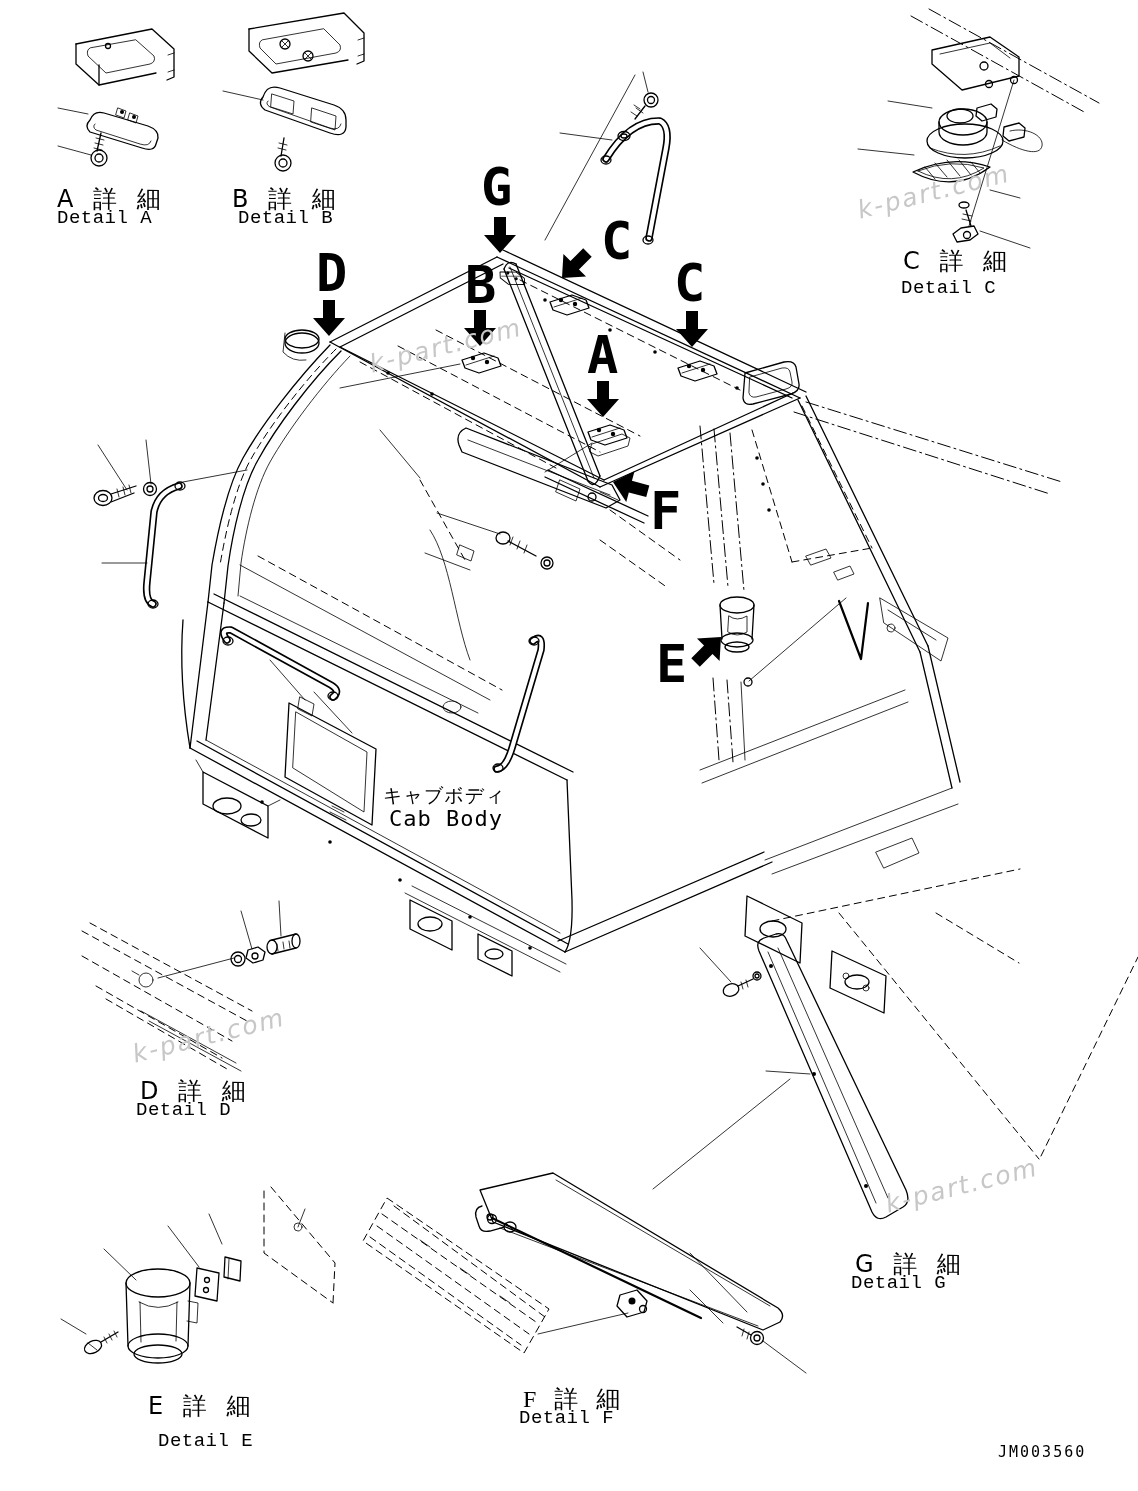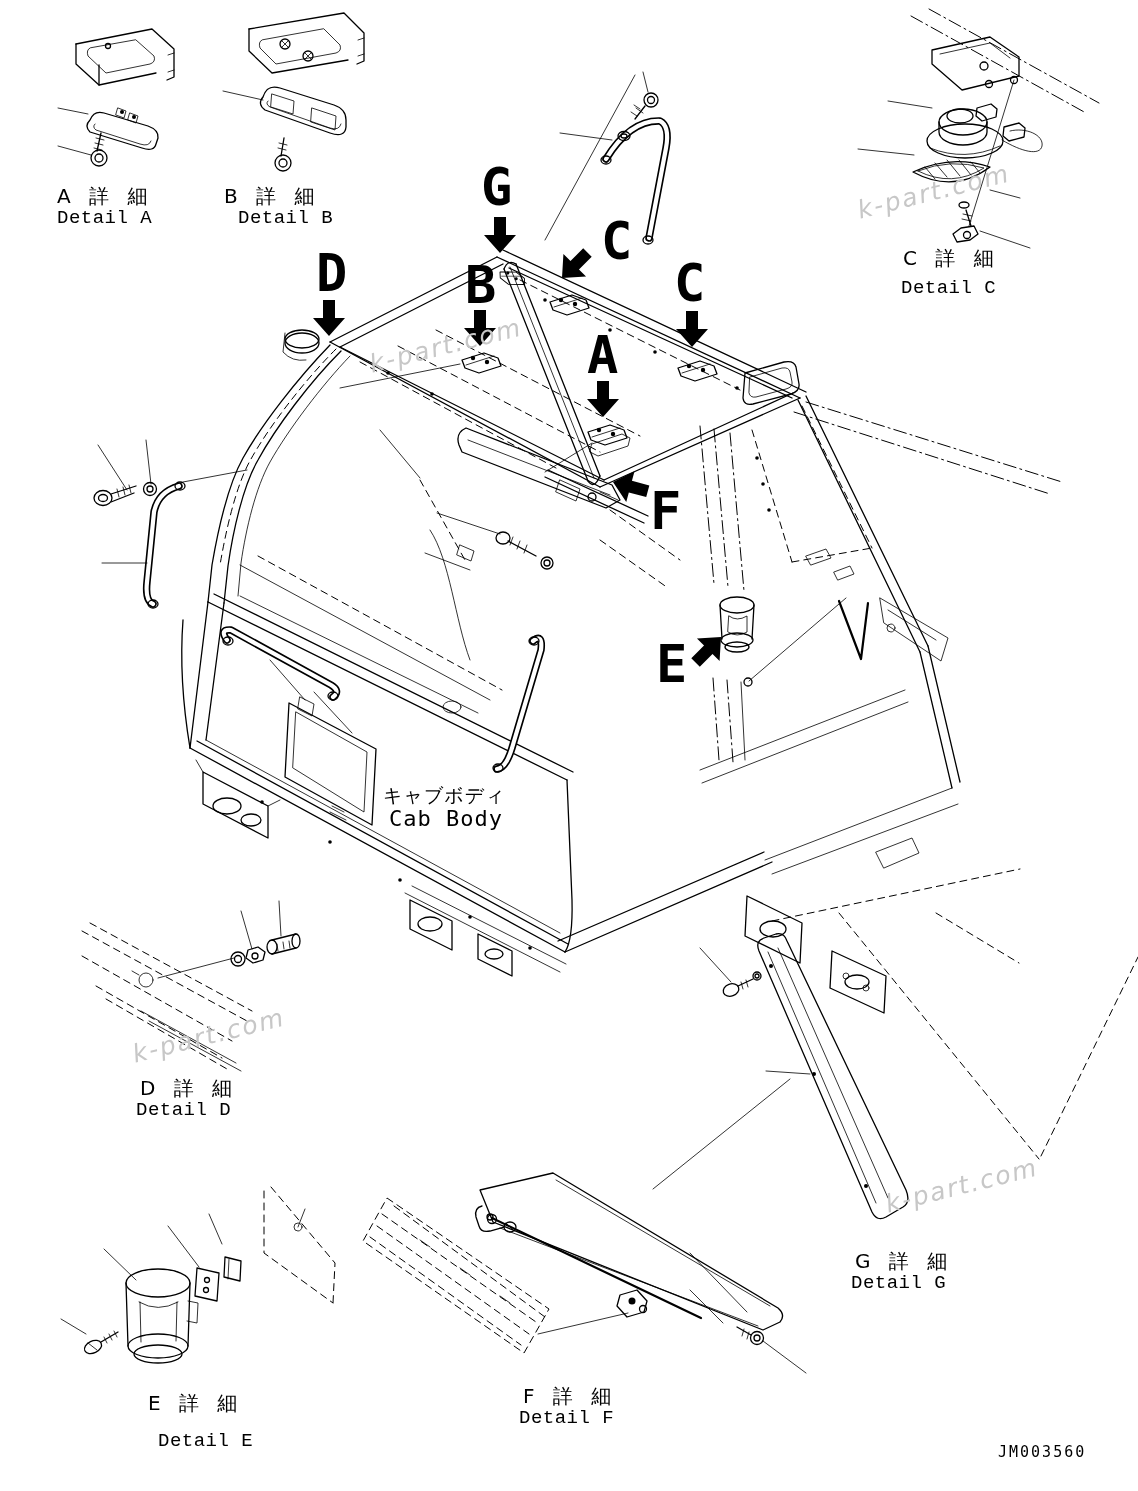--- a/index.html
+++ b/index.html
@@ -13,21 +13,21 @@
   }
   svg.art .thin   { stroke-width:0.8; }
   svg.art .thick  { stroke-width:2.2; }
   svg.art .dash   { stroke-width:1; stroke-dasharray:7 5; }
   svg.art .dashdot{ stroke-width:1; stroke-dasharray:13 4 2 4; }
   svg.art .tube   { stroke-width:7.5; }
   svg.art .tubein { stroke:#ffffff; stroke-width:4.2; }
   svg.art .arrow  { fill:#000000; stroke:none; }
   svg.art .filled { fill:#000000; stroke:none; }
   .lbl { position:absolute; white-space:nowrap; color:#000; }
-  .jp  { font-family:"DejaVu Sans", sans-serif; font-size:20px; letter-spacing:6px;text-align:center; }
+  .jp  { font-family:"DejaVu Sans", sans-serif; font-size:24px; letter-spacing:6px;text-align:center; }
   .en  { font-family:Liberation Mono, monospace; font-size:19px; letter-spacing:0.5px; }
   .jp-main { font-family:"DejaVu Sans", sans-serif; font-size:19px; letter-spacing:1px; }
   .en-main { font-family:"DejaVu Sans Mono", monospace; font-size:22px; letter-spacing:1px; }
   .callout { font-family:"DejaVu Sans Mono", monospace; font-size:52px; font-weight:700; line-height:46px; }
   .wm { font-family:"DejaVu Sans", sans-serif; font-style:italic; font-size:25px; letter-spacing:2px;
         color:#c7c7c7; transform:rotate(-14deg); transform-origin:left center; }
   .dwg { font-family:"DejaVu Sans Mono", monospace; font-size:15px; letter-spacing:2px; }
 </style>
 </head>
 <body>
@@ -389,29 +389,29 @@
 <div class="lbl callout" style="left:601px; top:218px;">C</div>
 <div class="lbl callout" style="left:674px; top:260px;">C</div>
 <div class="lbl callout" style="left:465px; top:262px;">B</div>
 <div class="lbl callout" style="left:316px; top:250px;">D</div>
 <div class="lbl callout" style="left:587px; top:332px;">A</div>
 <div class="lbl callout" style="left:650px; top:488px;">F</div>
 <div class="lbl callout" style="left:656px; top:641px;">E</div>
 
 <div class="lbl jp" style="left:57px;  top:183px;">A 詳 細</div>
 <div class="lbl en" style="left:57px;  top:207px;">Detail A</div>
-<div class="lbl jp" style="left:224px; top:183px;">B 詳 細</div>
+<div class="lbl jp" style="left:232px; top:183px;">B 詳 細</div>
 <div class="lbl en" style="left:238px; top:207px;">Detail B</div>
 <div class="lbl jp" style="left:903px; top:245px;">C 詳 細</div>
 <div class="lbl en" style="left:901px; top:277px;">Detail C</div>
 <div class="lbl jp" style="left:140px; top:1075px;">D 詳 細</div>
 <div class="lbl en" style="left:136px; top:1099px;">Detail D</div>
 <div class="lbl jp" style="left:148px; top:1370px;margin-top:20px;">E 詳 細</div>
 <div class="lbl en" style="left:158px; top:1394px;margin-top:36px;">Detail E</div>
-<div class="lbl jp" style="left:523px; top:1383px;">F 詳 細</div>
+<div class="lbl jp" style="left:523px; top:1383px;font-family:Liberation Serif, serif;">F 詳 細</div>
 <div class="lbl en" style="left:519px; top:1407px;">Detail F</div>
 <div class="lbl jp" style="left:855px; top:1248px;">G 詳 細</div>
 <div class="lbl en" style="left:851px; top:1272px;">Detail G</div>
 
 <div class="lbl jp-main" style="left:383px; top:783px;">キャブボディ</div>
 <div class="lbl en-main" style="left:389px; top:806px;">Cab Body</div>
 
 <div class="lbl dwg" style="left:998px; top:1443px;">JM003560</div>
 
 <div class="lbl wm" style="left:858px; top:196px;">k-part.com</div>

